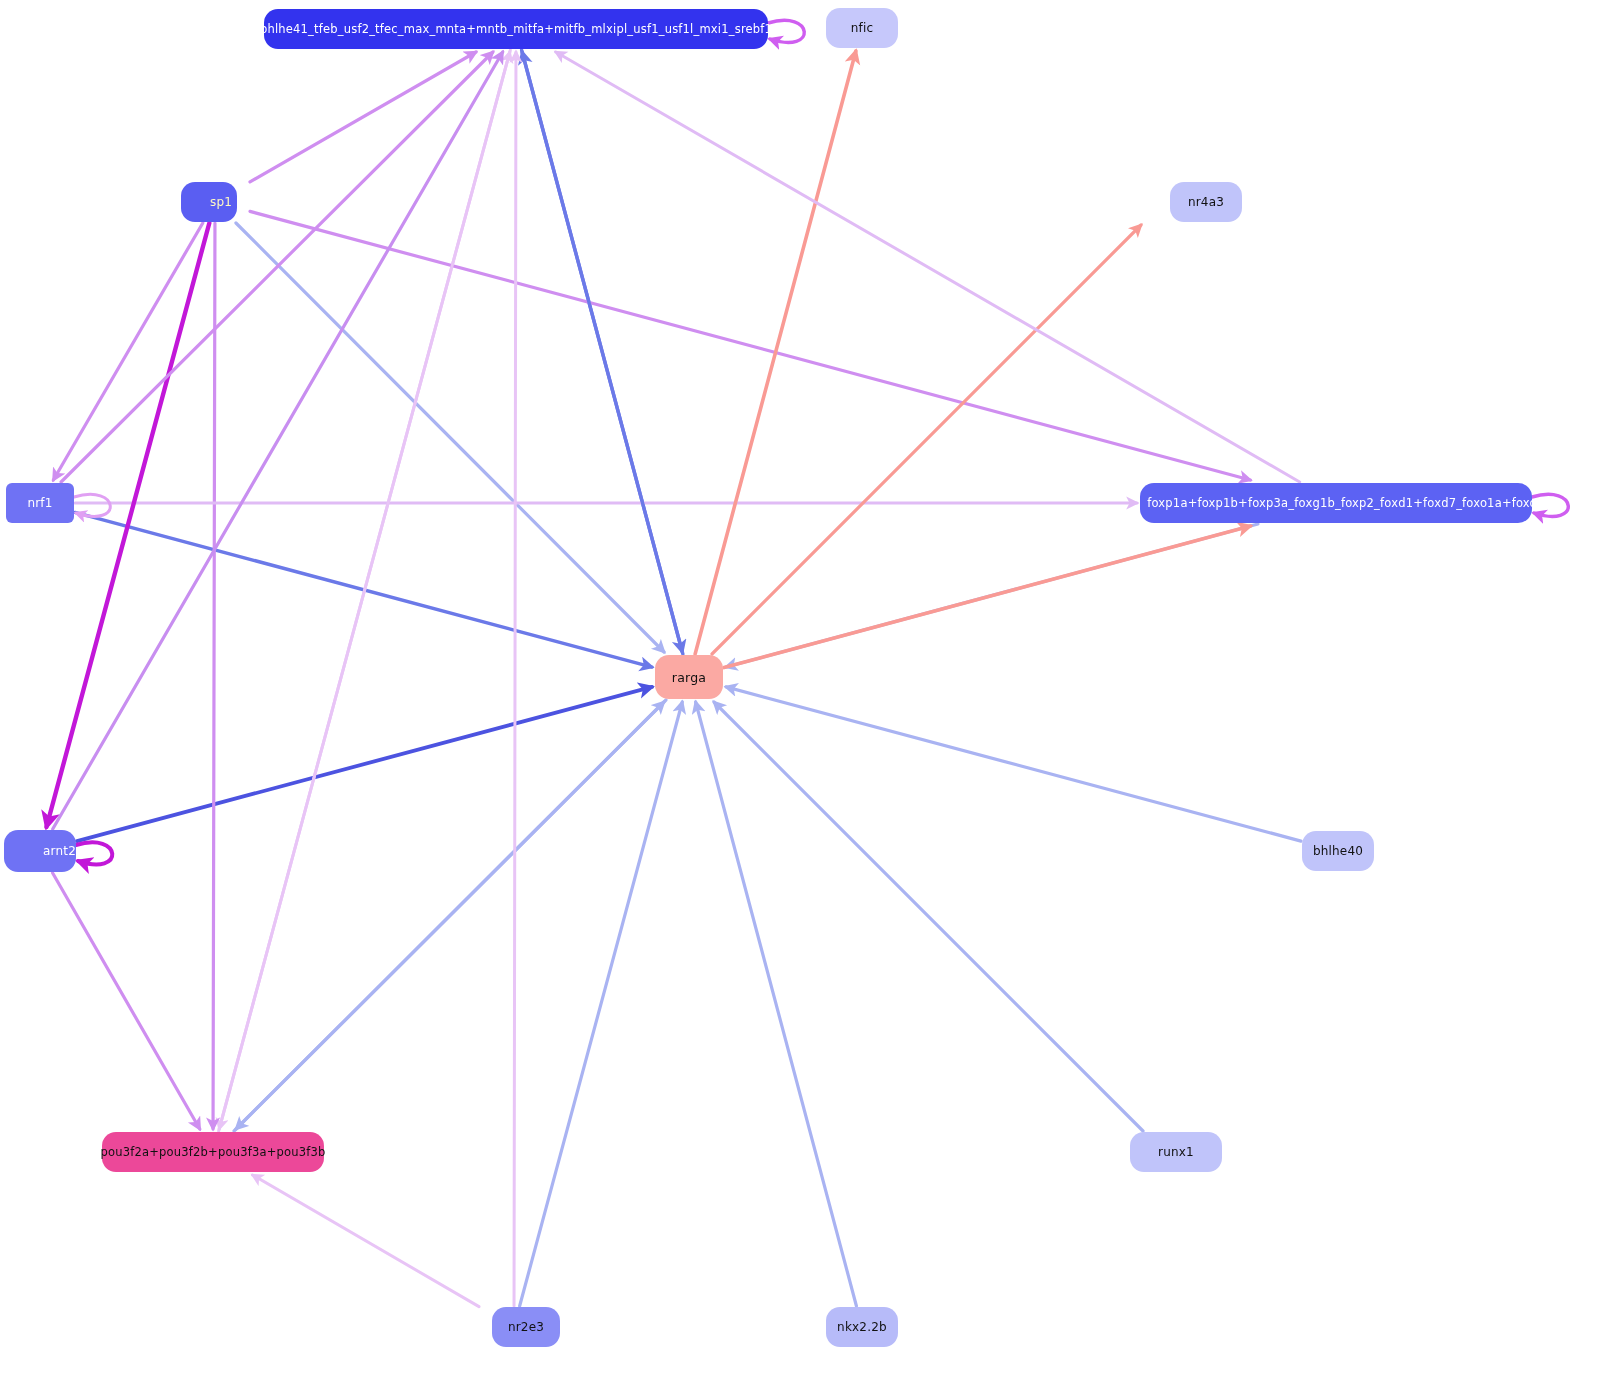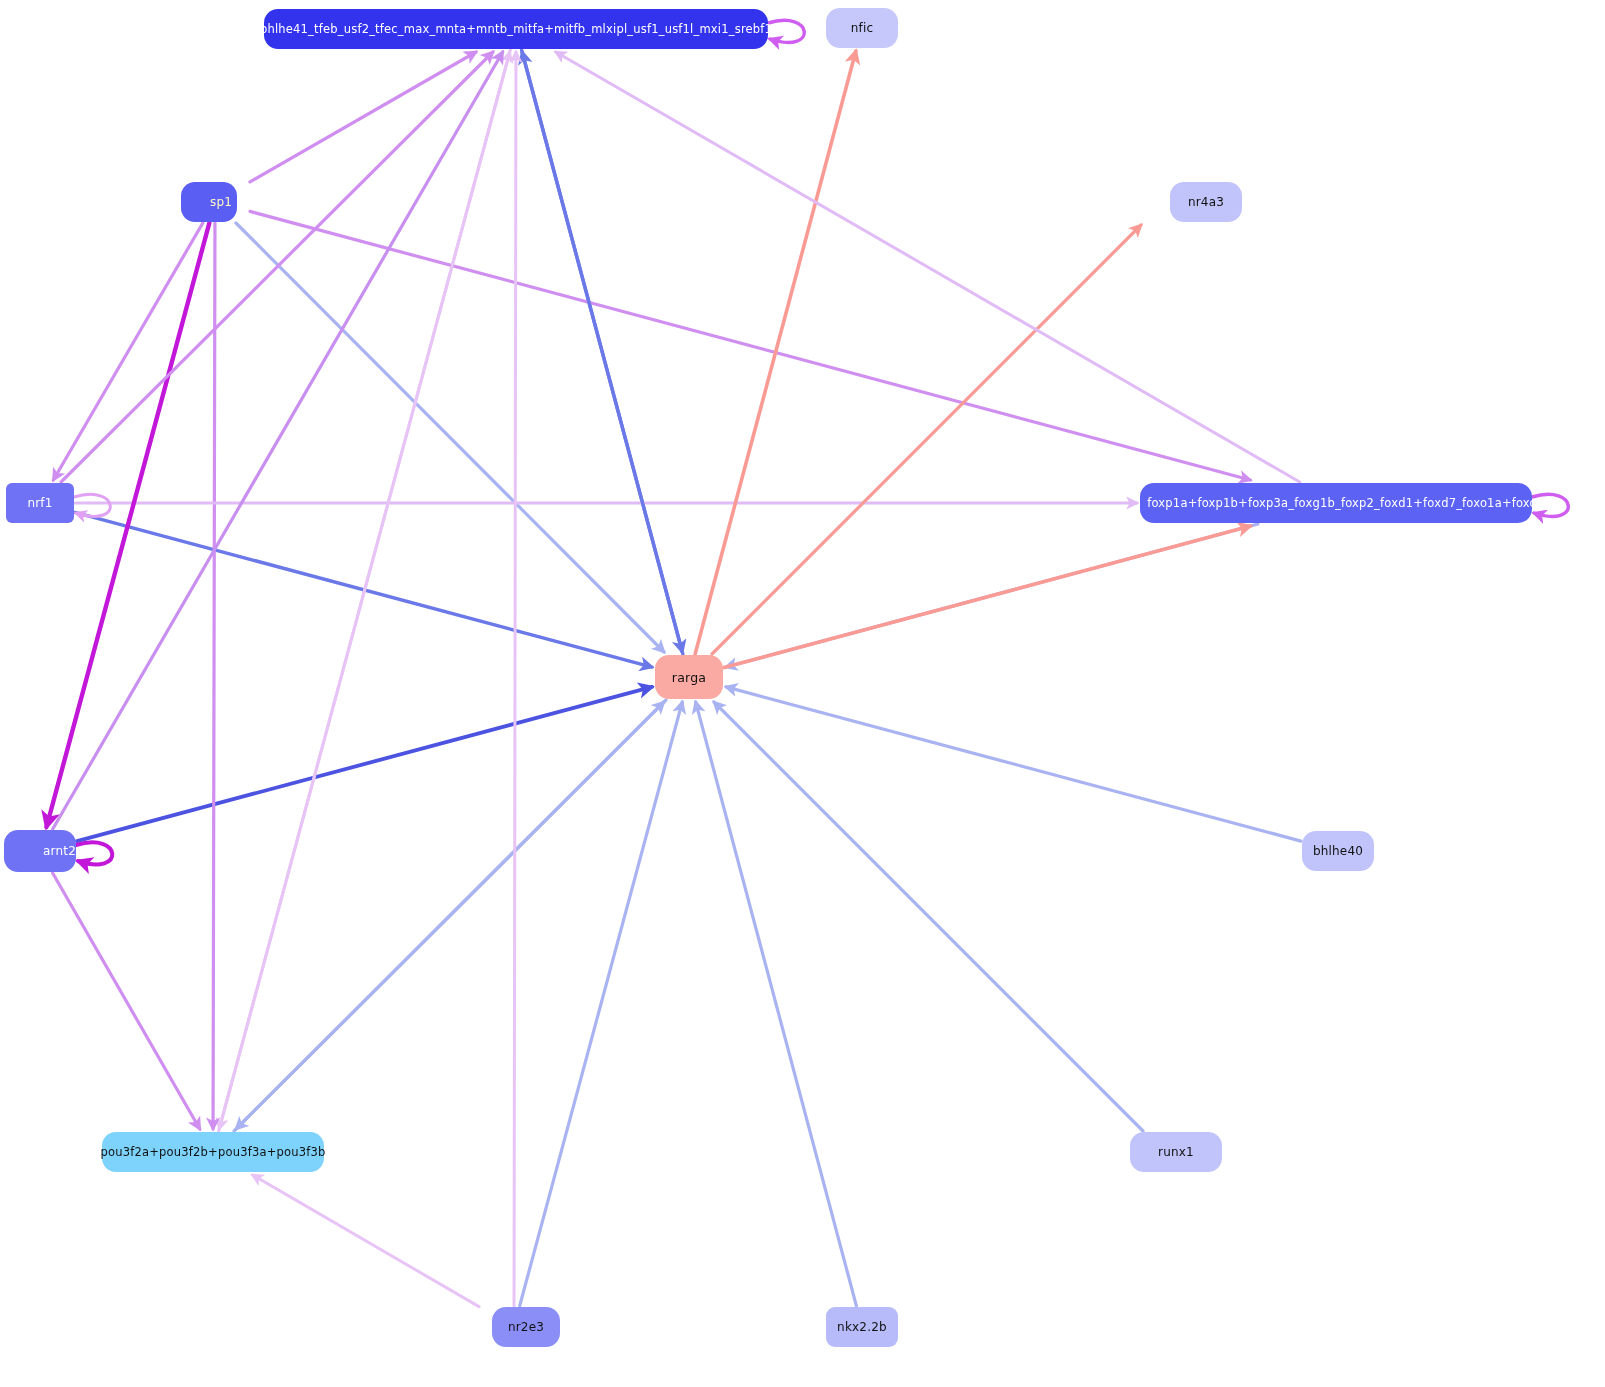--- a/index.html
+++ b/index.html
@@ -110,23 +110,23 @@
       </div>
       <div class="node" style="left: 4px; top: 830px; width: 72px; height: 42px; background: rgb(111, 114, 244); color: rgb(255, 255, 255); font-size: 12px; justify-content: flex-end;">
         <span class="node-label">arnt2</span>
       </div>
       <div class="node" style="left: 1302px; top: 831px; width: 72px; height: 40px; background: rgb(192, 196, 250); color: rgb(17, 17, 17); font-size: 12px; align-items: center;">
         <span class="node-label">bhlhe40</span>
       </div>
       <div class="node" style="left: 1130px; top: 1132px; width: 92px; height: 40px; background: rgb(192, 196, 250); color: rgb(17, 17, 17); font-size: 12px;">
         <span class="node-label">runx1</span>
       </div>
-      <div class="node" style="left: 102px; top: 1132px; width: 222px; height: 40px; background: #7dd3fc; color: rgb(17, 17, 17); font-size: 11.5px;">
+      <div class="node" style="left: 102px; top: 1132px; width: 222px; height: 40px; background: #ec4899; color: rgb(17, 17, 17); font-size: 11.5px;">
         <span class="node-label">pou3f2a+pou3f2b+pou3f3a+pou3f3b</span>
       </div>
       <div class="node" style="left: 492px; top: 1307px; width: 68px; height: 40px; background: rgb(138, 142, 246); color: rgb(17, 17, 17); font-size: 12px;">
         <span class="node-label">nr2e3</span>
       </div>
-      <div class="node" style="left: 826px; top: 1307px; width: 72px; height: 40px; background: rgb(183, 187, 249); color: rgb(17, 17, 17); font-size: 12px; border-radius: 9px;">
+      <div class="node" style="left: 826px; top: 1307px; width: 72px; height: 40px; background: rgb(183, 187, 249); color: rgb(17, 17, 17); font-size: 12px;">
         <span class="node-label">nkx2.2b</span>
       </div>
     </div>
 </div>
 
 </body></html>

